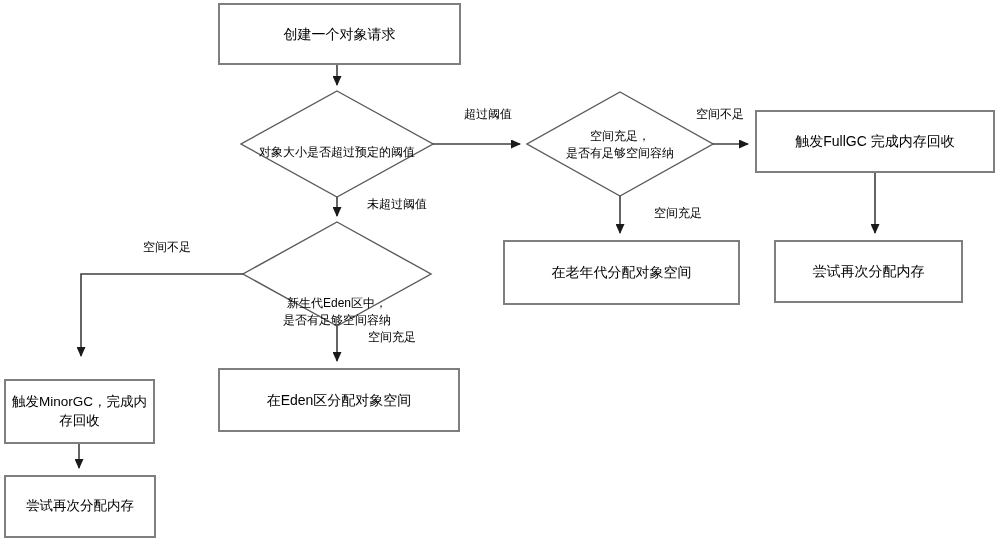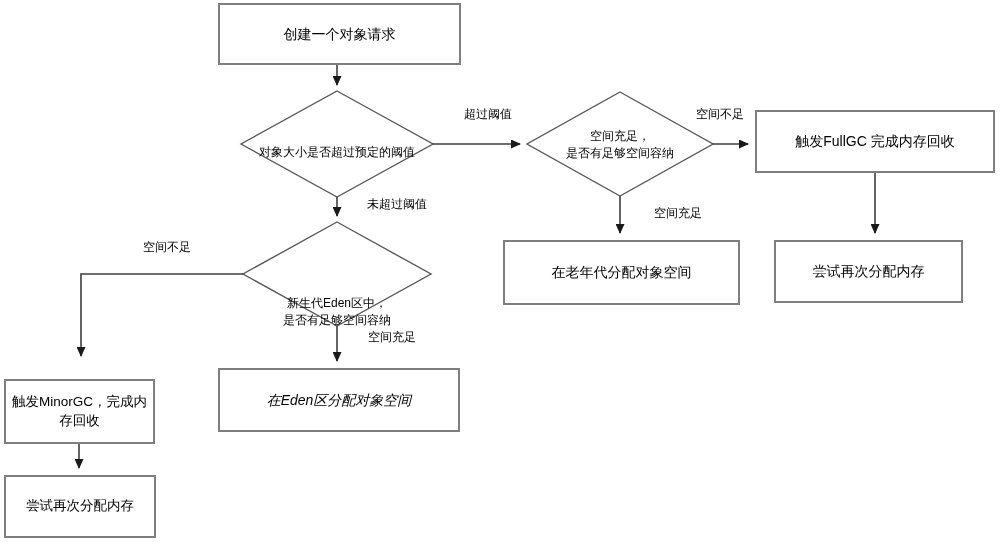--- a/index.html
+++ b/index.html
@@ -70,21 +70,21 @@
   <div class="node" style="left:755px;top:110px;width:240px;height:63px;">触发FullGC 完成内存回收</div>
 
   <div class="node" style="left:218px;top:3px;width:243px;height:62px;">创建一个对象请求</div>
 
   <div class="node" style="left:503px;top:240px;width:237px;height:65px;">在老年代分配对象空间</div>
 
   <div class="node" style="left:774px;top:240px;width:189px;height:63px;">尝试再次分配内存</div>
 
   <div class="node node-small" style="left:4px;top:363px;width:151px;height:65px;margin-top:16px;">触发MinorGC，完成内存回收</div>
 
-  <div class="node" style="left:218px;top:368px;width:242px;height:64px;font-style:italic;">在Eden区分配对象空间</div>
+  <div class="node" style="left:218px;top:368px;width:242px;height:64px;">在Eden区分配对象空间</div>
 
   <div class="node node-small" style="left:4px;top:475px;width:152px;height:63px;">尝试再次分配内存</div>
 
   <div class="diamond-label" style="left:247px;top:142px;width:180px;height:22px;">
     <span>对象大小是否超过预定的阈值</span>
   </div>
 
   <div class="diamond-label" style="left:538px;top:125px;width:164px;height:40px;">
     <span>空间充足，</span>
     <span>是否有足够空间容纳</span>

